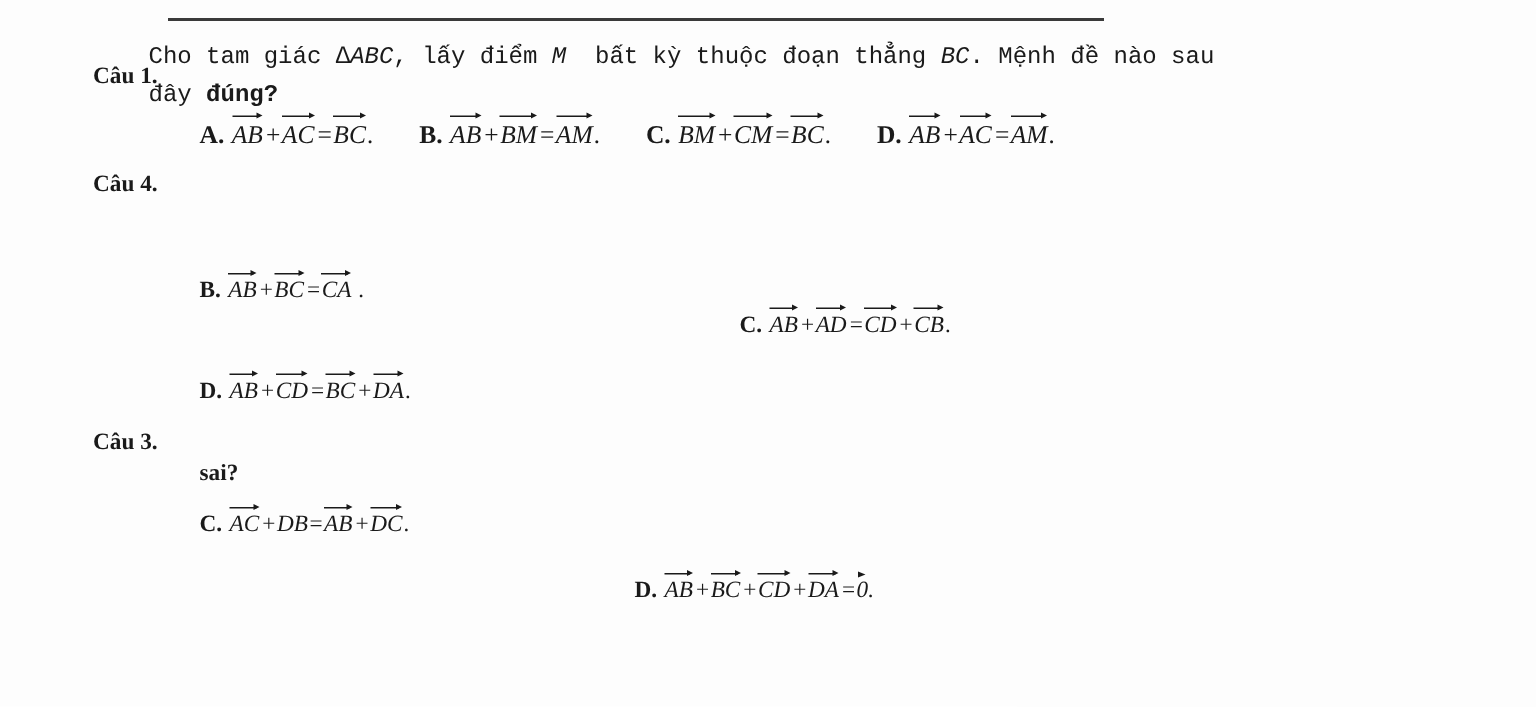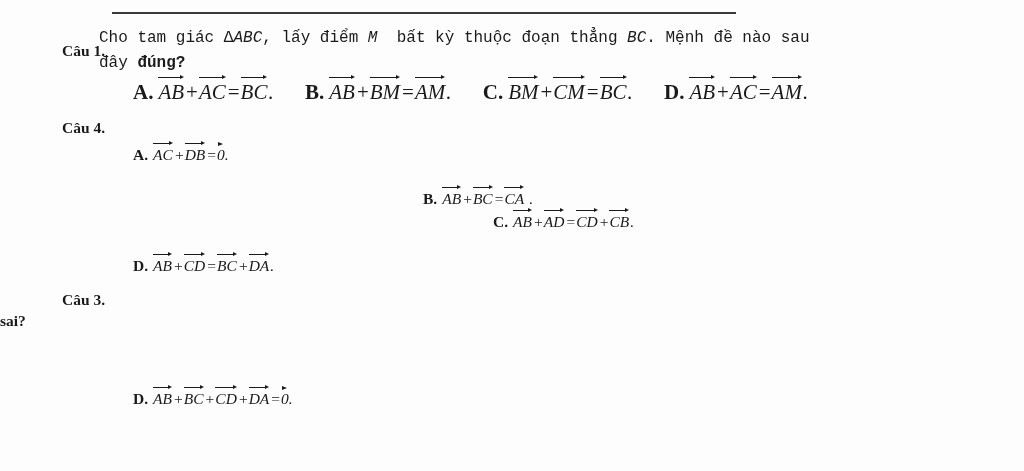--- a/index.html
+++ b/index.html
@@ -53,31 +53,32 @@
     white-space: nowrap;
   }
   .q-text {
     padding-left: 8px;
     font-size: 16px;
     line-height: 1.55;
     max-width: 720px;
     font-family: Liberation Mono, monospace;
   }
   .q-text2 {
+    padding-left: 133px;
     font-size: 15.5px;
     line-height: 1.55;
     font-weight: bold;
   }
   .bold { font-weight: bold; }
   .ital { font-style: italic; }
 
   
   .ans-inline {
     padding-left: 133px;
-    font-size: 21px;
+    font-size: 17px;
     margin-top: 3px;
     white-space: nowrap;
   }
   .ans-inline .opt {
     display: inline-block;
     margin-right: 26px;
   }
   .ans-grid {
     padding-left: 133px;
     margin-top: 4px;
@@ -174,38 +175,38 @@
         <span class="opt"><span class="opt-letter">D.</span><span class="expr"><span class="vec">AB</span><span class="op">+</span><span class="vec">AC</span><span class="op">=</span><span class="vec">AM</span>.</span></span>
       </div>
     </div>
 
     <div class="question" style="margin-top:14px;">
       <div class="q-head">
         <div class="q-label">Câu 4.</div>
       </div>
       <div class="ans-grid" style="margin-top:8px;">
         <div class="ans-row">
-          <div class="ans-cell"><span class="opt-letter">A.</span><span class="expr"><span class="vec">AC</span><span class="op">+</span><span class="vec">DB</span><span class="op">=</span><span class="zero">0</span>.</span></div>
           <div class="ans-cell right"><span class="opt-letter">B.</span><span class="expr"><span class="vec">AB</span><span class="op">+</span><span class="vec">BC</span><span class="op">=</span><span class="vec">CA</span> .</span></div>
         </div>
         <div class="ans-row">
           <div class="ans-cell right"><span class="opt-letter">D.</span><span class="expr"><span class="vec">AB</span><span class="op">+</span><span class="vec">CD</span><span class="op">=</span><span class="vec">BC</span><span class="op">+</span><span class="vec">DA</span>.</span></div>
           <div class="ans-cell"><span class="opt-letter">C.</span><span class="expr"><span class="vec">AB</span><span class="op">+</span><span class="vec">AD</span><span class="op">=</span><span class="vec">CD</span><span class="op">+</span><span class="vec">CB</span>.</span></div>
         </div>
       </div>
     </div>
 
     <div class="question" style="margin-top:16px;">
       <div class="q-head">
         <div class="q-label">Câu 3.</div>
       </div>
       <div class="q-text2">sai?</div>
       <div class="ans-grid" style="margin-top:8px;">
         <div class="ans-row">
         </div>
         <div class="ans-row">
+          <div class="ans-cell"><span class="opt-letter">C.</span><span class="expr"><span class="vec">AC</span><span class="op">+</span><span class="ital">DB</span><span class="op">=</span><span class="vec">AB</span><span class="op">+</span><span class="vec">DC</span>.</span></div>
           <div class="ans-cell right"><span class="opt-letter">D.</span><span class="expr"><span class="vec">AB</span><span class="op">+</span><span class="vec">BC</span><span class="op">+</span><span class="vec">CD</span><span class="op">+</span><span class="vec">DA</span><span class="op">=</span><span class="zero">0</span>.</span></div>
         </div>
       </div>
     </div>
 
   </div>
 </div>
 
 </body></html>

